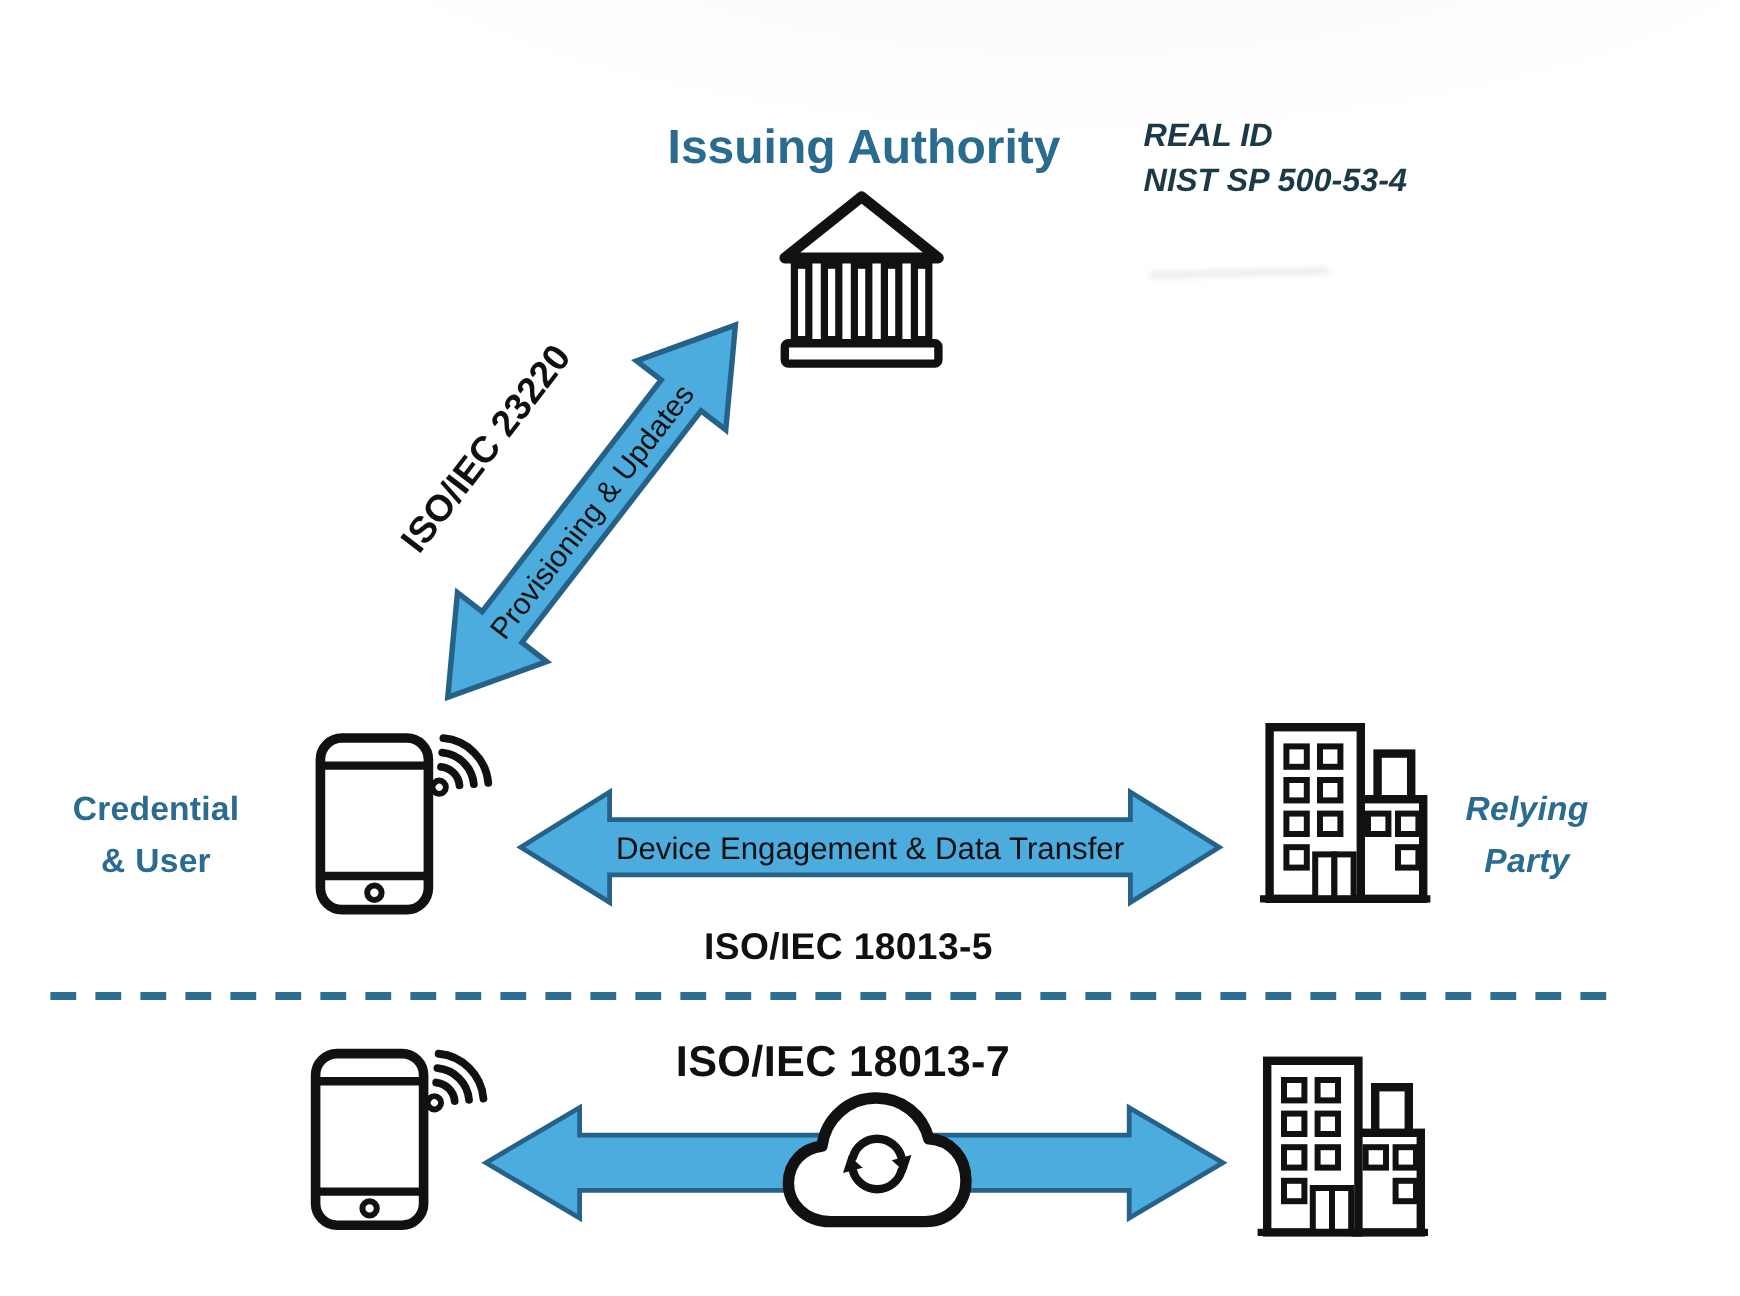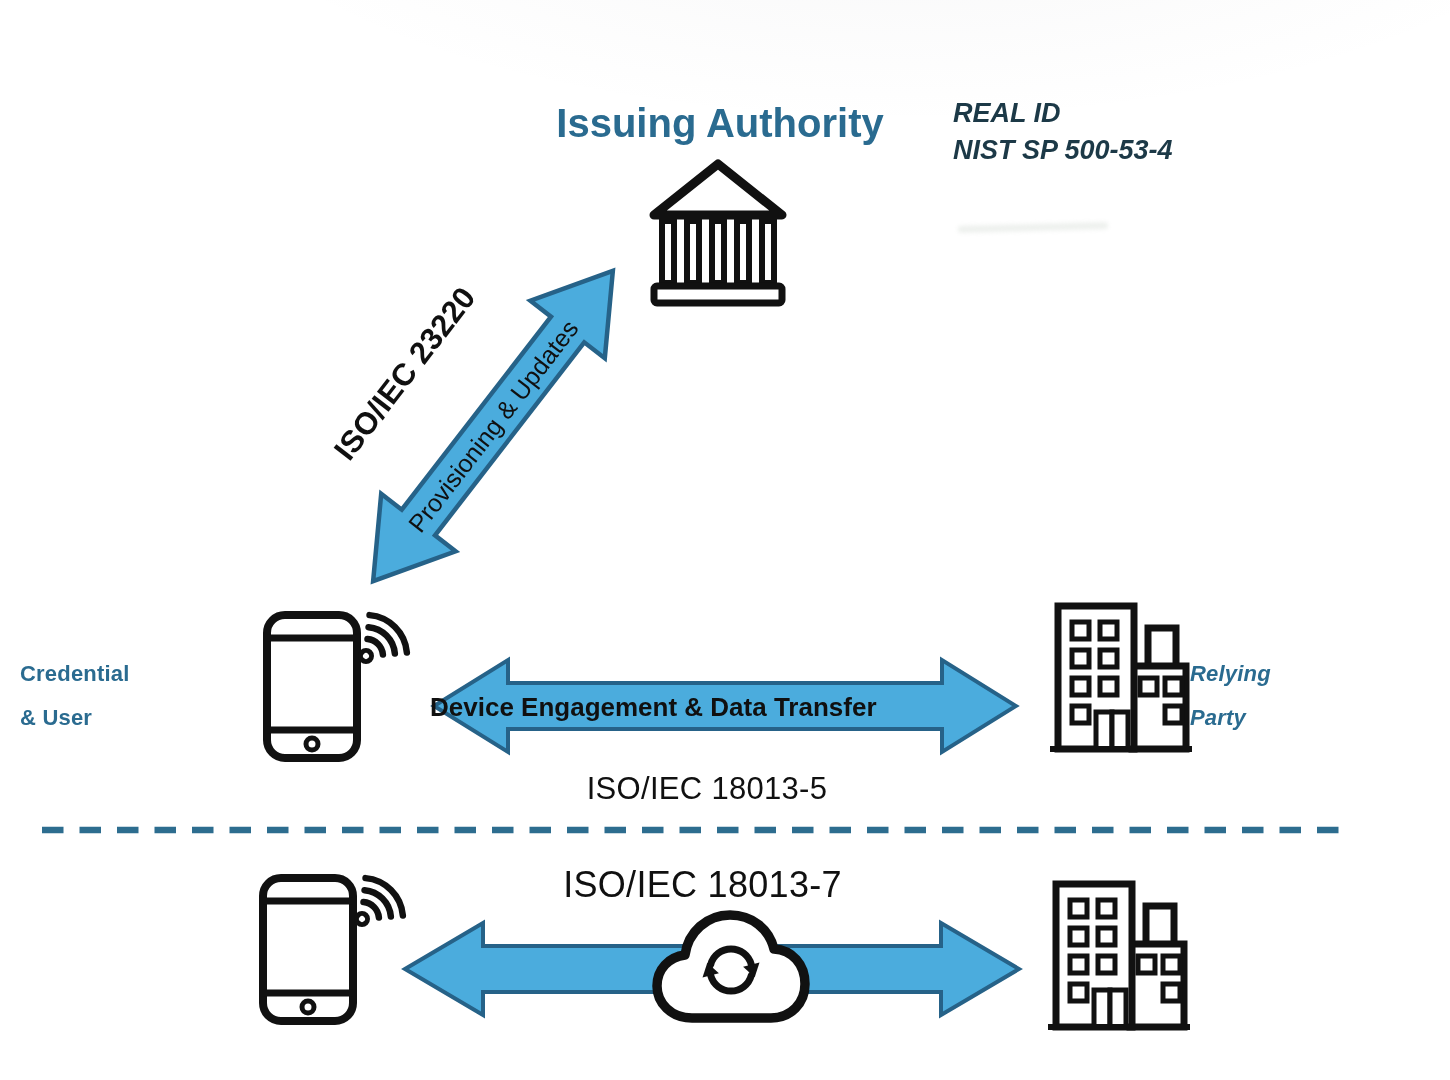--- a/index.html
+++ b/index.html
@@ -5,29 +5,29 @@
   html,body{margin:0;padding:0;background:#ffffff;}
   .canvas{
     position:relative;width:1450px;height:1080px;overflow:hidden;
     background:
       radial-gradient(1100px 420px at 62% -150px, rgba(120,120,130,0.07), rgba(255,255,255,0) 65%),
       #ffffff;
     font-family:"Liberation Sans", sans-serif;
   }
   .abs{position:absolute;}
   .teal-label{
-    color:#2a6b90;font-weight:bold;font-size:22px;line-height:44px;
-    white-space:pre-line;letter-spacing:0.2px;
+    color:#2a6b90;font-weight:bold;font-size:28px;line-height:44px;
+    text-align:center;white-space:pre-line;letter-spacing:0.2px;
   }
   .page-title{
     color:#2a6b90;font-weight:bold;font-size:40px;line-height:44px;text-align:center;
   }
   .standards{color:#1c3947;font-weight:bold;font-style:italic;font-size:27px;line-height:37px;}
-  .std-black{color:#101010;font-weight:normal;font-size:31px;text-align:center;letter-spacing:0.3px;}
-  .arrow-text{color:#101010;font-size:26px;font-weight:bold;}
+  .std-black{color:#101010;font-weight:bold;font-size:31px;text-align:center;letter-spacing:0.3px;}
+  .arrow-text{color:#101010;font-size:26px;text-align:center;}
   .erased{background:#c9d2c9;opacity:.32;filter:blur(2px);transform:rotate(-1.5deg);border-radius:3px;}
   svg{display:block;overflow:visible;}
   svg text{font-family:"Liberation Sans", sans-serif;fill:#101010;}
   .icon-stroke{stroke:#111111;fill:#ffffff;}
 </style>
 </head>
 <body>
 
 <div class="canvas">
 

